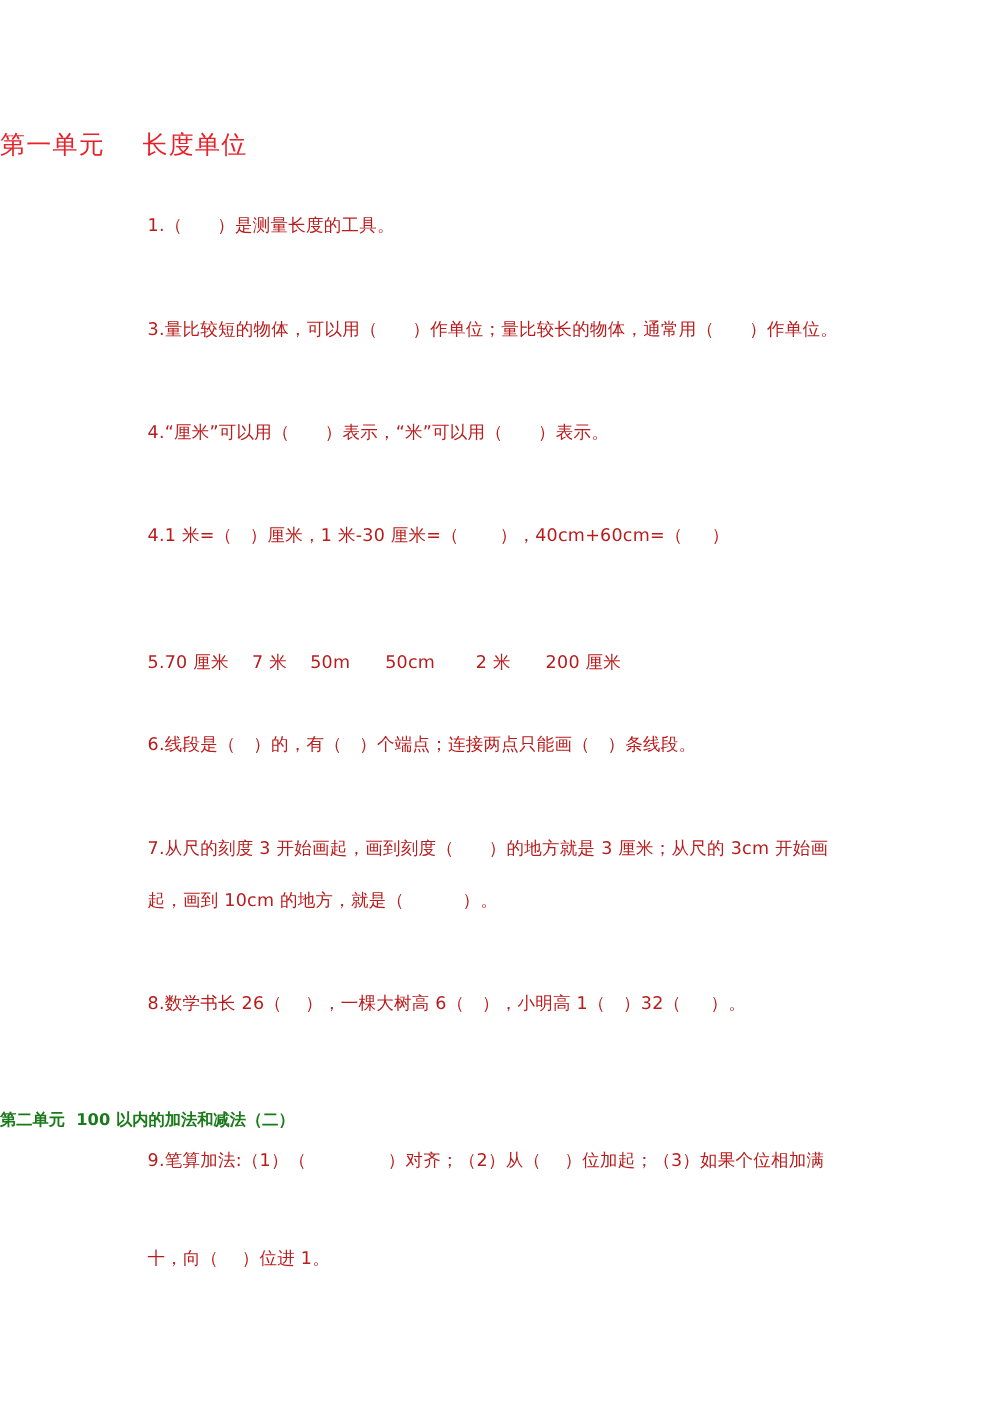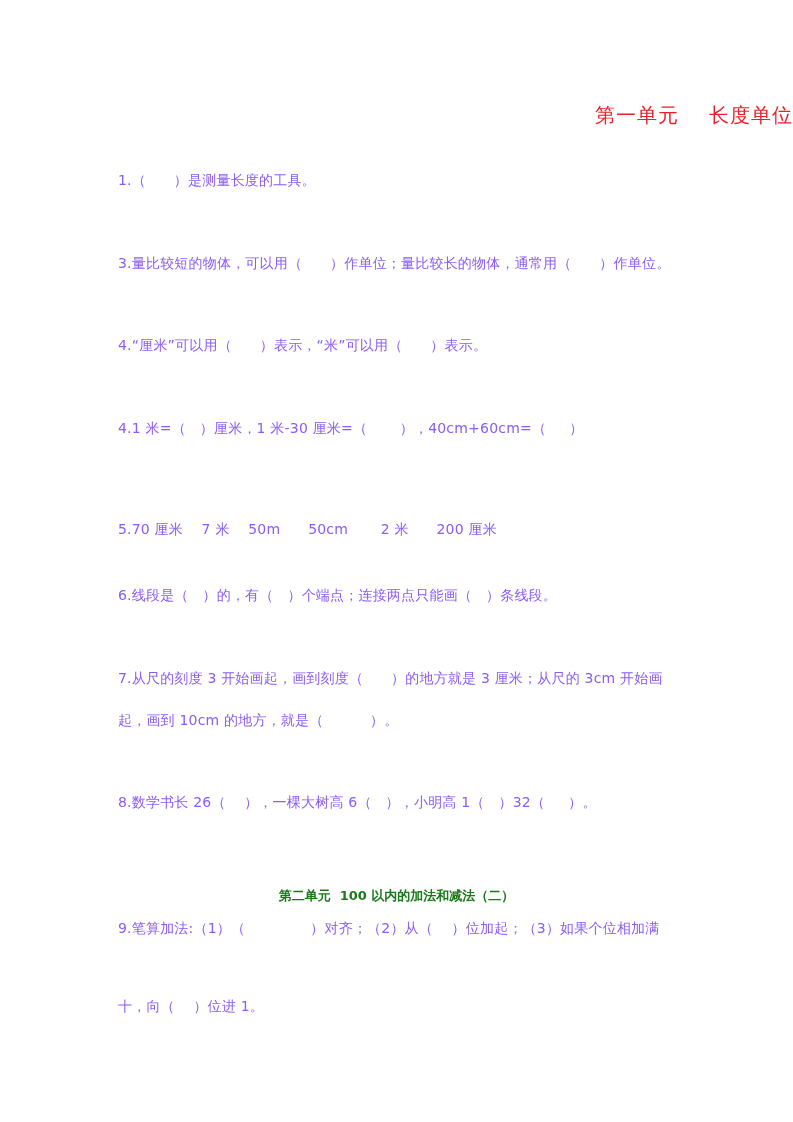--- a/index.html
+++ b/index.html
@@ -1,22 +1,22 @@
 <!DOCTYPE html>
 <html><head>
 <meta charset="utf-8">
 <style>
   html, body { margin: 0; padding: 0; background: #ffffff; }
   body { width: 793px; height: 1122px; position: relative; overflow: hidden;
          font-family: "DejaVu Sans", "Liberation Sans", sans-serif; color: #333333; }
-  .title { position: absolute; top: 102px; left: 0; width: 793px; text-align: right;
+  .title { position: absolute; top: 102px; left: 0; width: 793px; text-align: left;
            font-family: "DejaVu Serif", "Liberation Serif", serif; font-size: 20px; color: #e8202a; letter-spacing: 1px; }
   .title .gap { display: inline-block; width: 30px; }
-  .line { position: absolute; left: 118px; font-size: 14px; white-space: pre; color: #8b5cf6; letter-spacing: 0.2px; }
-  .section2 { position: absolute; top: 887px; left: 0; width: 793px; text-align: center;
+  .line { position: absolute; left: 118px; font-size: 14px; white-space: pre; color: #b91c1c; letter-spacing: 0.2px; }
+  .section2 { position: absolute; top: 887px; left: 0; width: 793px; 
               font-size: 13px; font-weight: bold; color: #1a7a1a; white-space: pre; }
 </style>
 </head>
 <body>
 
 <div class="title">
   <span>第一单元</span><span class="gap"></span><span>长度单位</span>
 </div>
 
 <div class="line" style="top:172px">1.（      ）是测量长度的工具。</div>

